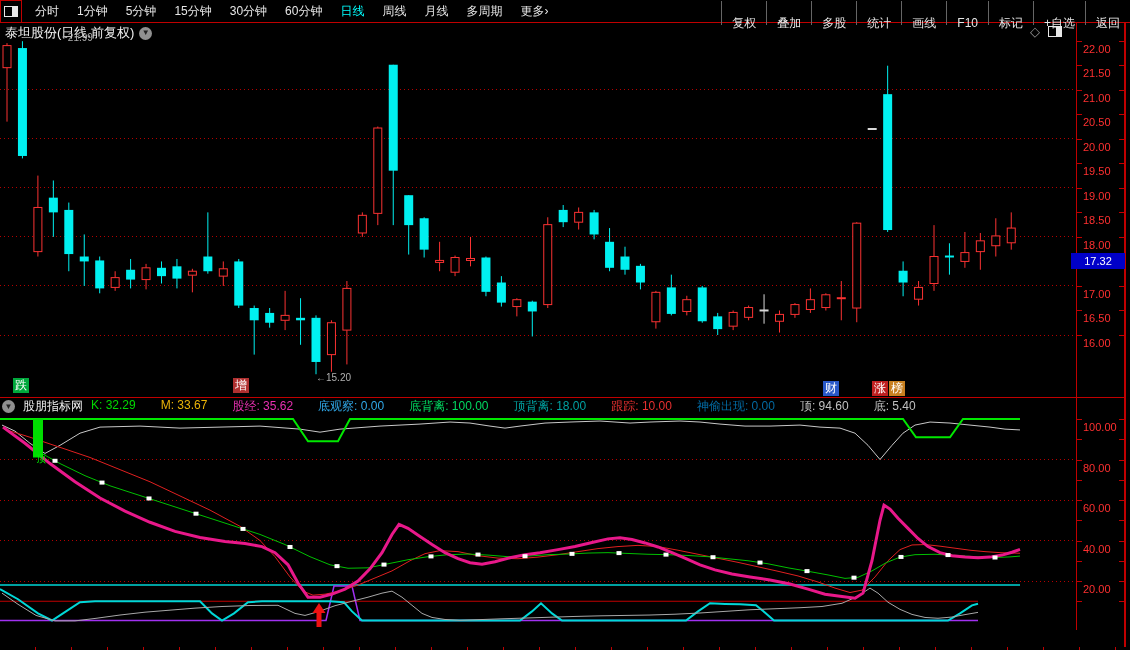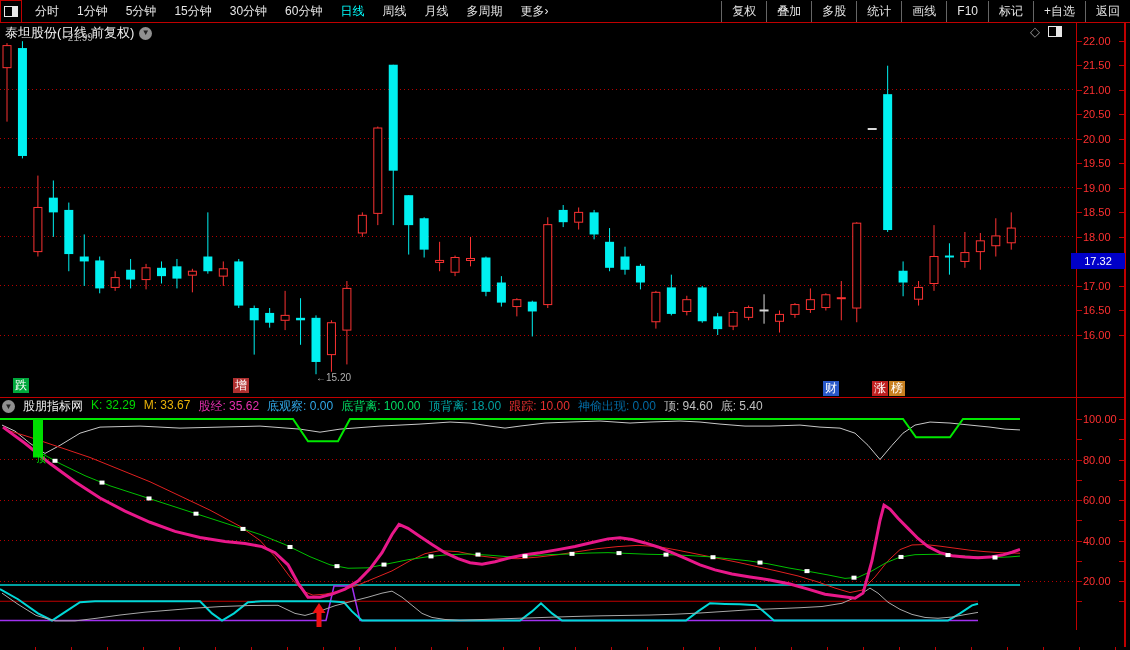--- a/index.html
+++ b/index.html
@@ -8,40 +8,40 @@
   
   .toolbar{position:absolute;left:0;top:0;width:1130px;height:22px;background:#000;
            border-bottom:1px solid #c00000;display:flex;align-items:center;}
   .win-btn{width:20px;height:21px;border:1px solid #c00000;display:flex;align-items:center;justify-content:center;}
   .splitico{width:12px;height:9px;border:1px solid #e8e8e8;position:relative;}
   .splitico::after{content:"";position:absolute;right:0;top:0;width:5px;height:100%;background:#e8e8e8;}
   .menu{display:flex;margin-left:4px;}
   .menu-item{color:#e6e6e6;font-size:12px;line-height:21px;padding:0 9px;cursor:default;white-space:nowrap;}
   .menu-item.active{color:#00ffff;}
   .tb-right{margin-left:auto;display:flex;height:21px;}
-  .tb-btn{color:#e6e6e6;font-size:12px;line-height:21px;padding:0 10px;border-left:1px solid #666;white-space:nowrap;}
+  .tb-btn{color:#e6e6e6;font-size:12px;line-height:21px;padding:12px 10px;border-left:1px solid #666;white-space:nowrap;}
   
   .title-row{position:absolute;left:5px;top:24px;display:flex;align-items:center;gap:5px;}
   .page-title{color:#f0f0f0;font-size:13px;white-space:nowrap;}
   .chev-circle{width:13px;height:13px;border-radius:50%;background:#909090;color:#222;font-size:8px;
                display:inline-flex;align-items:center;justify-content:center;line-height:1;}
   .tr-icons{position:absolute;top:25px;left:1030px;display:flex;gap:8px;align-items:center;}
   .diamond{color:#999;font-size:13px;line-height:13px;}
   
   .ovl{position:absolute;font-size:10px;line-height:14px;white-space:nowrap;}
   .tag{position:absolute;color:#fff;font-size:12px;line-height:15px;padding:0 2px;}
   .gray-lbl{color:#b0b0b0;}
   
   .ind-header{position:absolute;left:2px;top:399px;height:15px;display:flex;align-items:center;gap:8px;font-size:12px;white-space:nowrap;}
   .ind-src{color:#eee;display:flex;align-items:center;gap:4px;}
   .divline{position:absolute;left:0;top:397px;width:1125px;height:1px;background:#c00000;}
   
   .axis-vline{position:absolute;left:1076px;top:22px;width:1px;height:608px;background:#c00000;}
   .right-border{position:absolute;left:1124px;top:22px;width:2px;height:628px;background:#c00000;}
-  .axis-label{position:absolute;left:1083px;width:42px;color:#ff3030;font-size:11px;height:14px;line-height:14px;}
+  .axis-label{position:absolute;left:1083px;width:42px;color:#ff3030;font-size:11px;height:14px;line-height:14px;margin-top:8px;}
   .tick{position:absolute;height:1px;background:#c00000;}
   .price-tag{position:absolute;left:1071px;top:253px;width:54px;height:16px;background:#0000c8;color:#fff;
              font-size:11px;line-height:16px;text-align:center;}
   
   .date-row{position:absolute;left:0;top:630px;width:1130px;height:16px;background:#000;
             border-top:1px solid #c00000;border-bottom:1px solid #c00000;}
   .dr-year{position:absolute;left:8px;top:1px;color:#ff3030;font-size:12px;line-height:14px;}
   .dr-month{position:absolute;top:1px;color:#ff3030;font-size:12px;line-height:14px;}
   .dr-tick{position:absolute;top:0;width:1px;height:16px;background:#c00000;}
   .date-tag{position:absolute;left:318px;top:0;height:16px;background:#0000b4;color:#fff;
@@ -281,21 +281,21 @@
 
   <div class="ovl gray-lbl" style="left:62px;top:31px">~21.99</div>
   <div class="ovl gray-lbl" style="left:316px;top:371px">←15.20</div>
   <div class="ovl" style="left:36px;top:452px;color:#00ee00">顶</div>
   <div id="tags"></div>
 
   <div class="divline"></div>
   <div class="ind-header">
     <span class="chev-circle">▼</span>
     <span class="ind-src">股朋指标网</span>
-    <span id="ind-fields" style="display:flex;gap:8px">
+    <span id="ind-fields" style="display:flex;gap:25px">
         <span class="ind-field" style="color: rgb(0, 216, 0);">K: 32.29</span>
         <span class="ind-field" style="color: #eab308;">M: 33.67</span>
         <span class="ind-field" style="color: rgb(232, 48, 176);">股经: 35.62</span>
         <span class="ind-field" style="color: rgb(48, 168, 232);">底观察: 0.00</span>
         <span class="ind-field" style="color: rgb(0, 216, 96);">底背离: 100.00</span>
         <span class="ind-field" style="color: rgb(0, 160, 160);">顶背离: 18.00</span>
         <span class="ind-field" style="color: rgb(232, 48, 48);">跟踪: 10.00</span>
         <span class="ind-field" style="color: #0369a1;">神偷出现: 0.00</span>
         <span class="ind-field" style="color: rgb(192, 192, 192);">顶: 94.60</span>
         <span class="ind-field" style="color: rgb(192, 192, 192);">底: 5.40</span>

